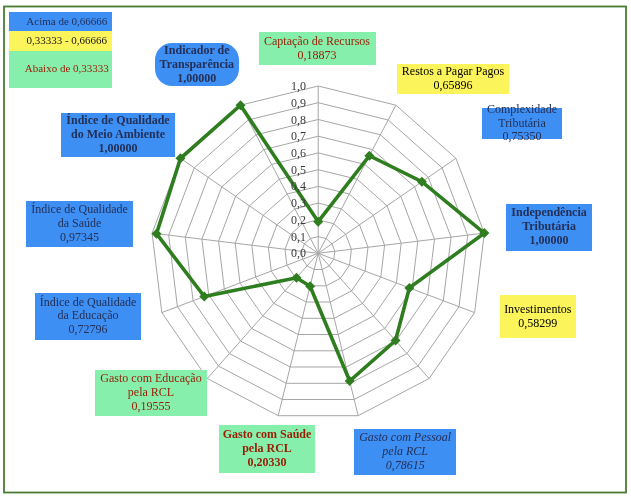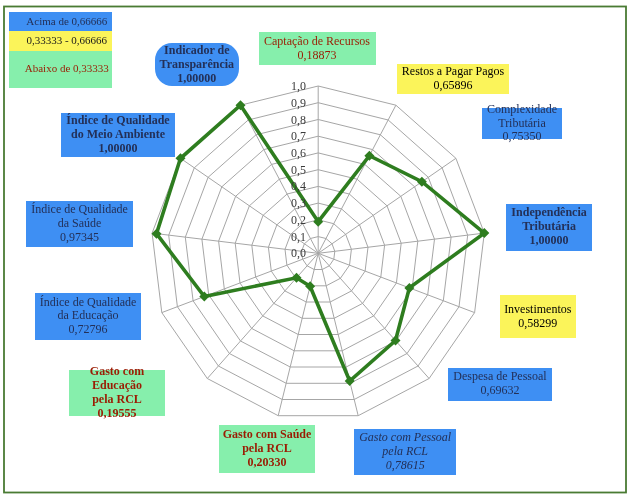--- a/index.html
+++ b/index.html
@@ -63,23 +63,22 @@
 <text x="306" y="140.2" text-anchor="end" font-family="Liberation Serif, serif" font-size="12" fill="#3a3a3a">0,7</text>
 <text x="306" y="123.5" text-anchor="end" font-family="Liberation Serif, serif" font-size="12" fill="#3a3a3a">0,8</text>
 <text x="306" y="106.7" text-anchor="end" font-family="Liberation Serif, serif" font-size="12" fill="#3a3a3a">0,9</text>
 <text x="306" y="90.0" text-anchor="end" font-family="Liberation Serif, serif" font-size="12" fill="#3a3a3a">1,0</text>
 </svg>
 <div class="lb r" style="left:258.5px;top:32.3px;width:117px;height:32.5px;">Captação de Recursos<br>0,18873</div>
 <div class="lb y" style="left:397.0px;top:64.4px;width:112px;height:29.7px;">Restos a Pagar Pagos<br>0,65896</div>
 <div class="lb b" style="left:482px;top:108.0px;width:80px;height:31px;">Complexidade<br>Tributária<br>0,75350</div>
 <div class="lb b" style="left:506.4px;top:203.5px;width:85.3px;height:47.5px;font-weight:bold;">Independência<br>Tributária<br>1,00000</div>
 <div class="lb y" style="left:487.5px;top:295px;width:76.6px;height:43px;margin-left:12px;">Investimentos<br>0,58299</div>
-<div class="lb b" style="left:448.0px;top:367.5px;width:104.0px;height:33.0px;">Despesa de Pessoal<br>0,69632</div>
 <div class="lb b" style="left:354.0px;top:428.5px;width:102.4px;height:46.5px;font-style:italic;">Gasto com Pessoal<br>pela RCL<br>0,78615</div>
 <div class="lb r" style="left:219.0px;top:425.4px;width:96px;height:47.3px;font-weight:bold;">Gasto com Saúde<br>pela RCL<br>0,20330</div>
-<div class="lb r" style="left:69px;top:370.0px;width:96px;height:46px;font-weight:bold;">Gasto com Educação<br>pela RCL<br>0,19555</div>
+<div class="lb r" style="left:95px;top:370.0px;width:112px;height:46px;">Gasto com Educação<br>pela RCL<br>0,19555</div>
 <div class="lb b" style="left:34.8px;top:292.8px;width:106.4px;height:47.2px;">Índice de Qualidade<br>da Educação<br>0,72796</div>
 <div class="lb b" style="left:25.7px;top:201.4px;width:107.8px;height:45.8px;">Índice de Qualidade<br>da Saúde<br>0,97345</div>
 <div class="lb b" style="left:61.0px;top:112.7px;width:114px;height:44.7px;font-weight:bold;">Índice de Qualidade<br>do Meio Ambiente<br>1,00000</div>
 <div class="lb b" style="left:155.0px;top:43.0px;width:83.7px;height:43.3px;font-weight:bold;border-radius:17px;">Indicador de<br>Transparência<br>1,00000</div>
 <div class="lb b lg" style="left:9.3px;top:11.8px;width:103px;height:19.4px;">Acima de 0,66666</div>
 <div class="lb y lg" style="left:9.3px;top:31.2px;width:103px;height:19.4px;color:#1a1a1a;">0,33333 - 0,66666</div>
 <div class="lb r lg" style="left:9.3px;top:50.6px;width:103px;height:37px;">Abaixo de 0,33333</div>
 </div>
 </body></html>

